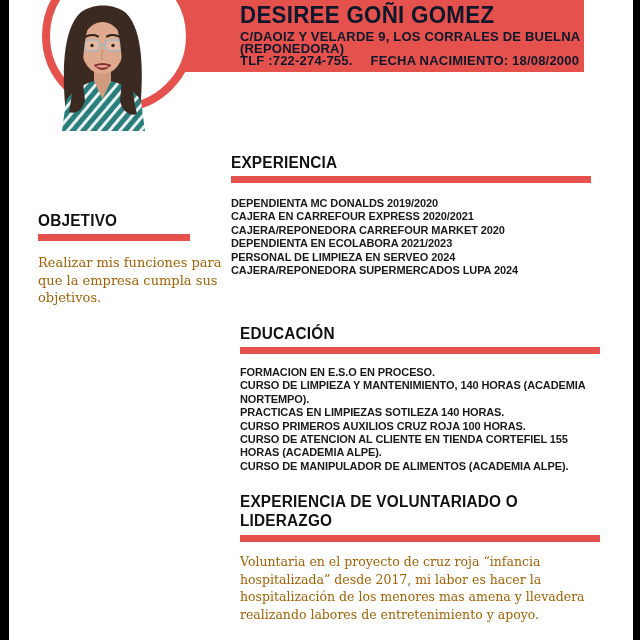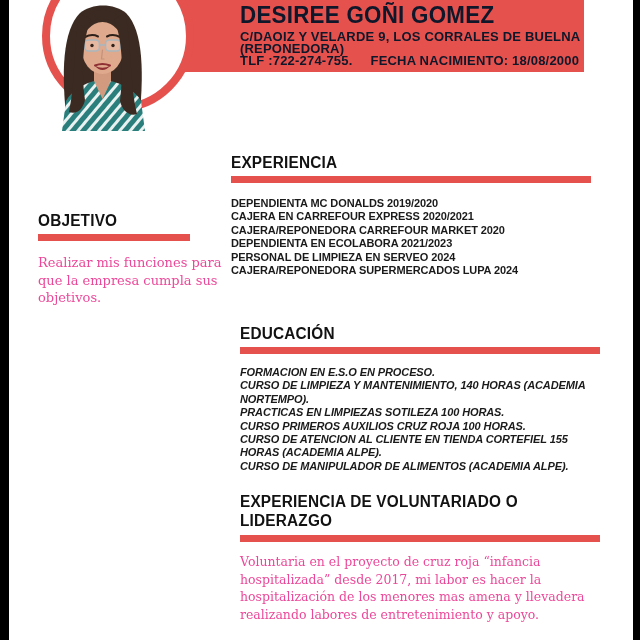--- a/index.html
+++ b/index.html
@@ -21,27 +21,27 @@
   .photo{position:absolute;left:50px;top:0;width:105px;height:131px;z-index:3;}
 
   
   .section{position:absolute;}
   .sec-title{margin:0;font-size:16px;line-height:17px;font-weight:bold;color:#121212;
              letter-spacing:.2px;transform:scaleX(.96);transform-origin:left;}
   .rule{height:7px;background:#E5514D;margin-top:5px;}
   .list{margin-top:14px;font-size:11px;line-height:13.4px;font-weight:bold;color:#1a1a1a;
         letter-spacing:-.1px;}
   .prose{margin:13px 0 0 0;font-family:"DejaVu Serif","Liberation Serif",serif;
-         font-size:13px;line-height:17.5px;color:#ec4899;}
+         font-size:13px;line-height:17.5px;color:#a16207;}
 
   #sec-experiencia{left:231px;top:154px;width:360px;}
   #sec-objetivo{left:38px;top:212px;width:200px;}
   #sec-aptitudes{left:38px;top:323px;width:200px;}
   #sec-educacion{left:240px;top:325px;width:368px;}
-  #sec-educacion .list{margin-top:12px;font-style:italic;}
+  #sec-educacion .list{margin-top:12px;}
   #sec-voluntariado{left:240px;top:492px;width:378px;}
   #sec-voluntariado .sec-title{width:310px;line-height:19px;}
   #sec-voluntariado .prose{margin-top:11px;font-size:12.5px;}
   .rule.narrow{width:152px;}
   .rule.wide{width:360px;}
 </style>
 </head>
 <body>
 
 <div class="stage">
@@ -125,21 +125,21 @@
     <p class="prose">Realizar mis funciones para que la empresa cumpla sus objetivos.</p>
   </section>
 
 
   <section class="section" id="sec-educacion">
     <h2 class="sec-title">EDUCACIÓN</h2>
     <div class="rule wide"></div>
     <div class="list">
         <div>FORMACION EN E.S.O EN PROCESO.</div>
         <div>CURSO DE LIMPIEZA Y MANTENIMIENTO, 140 HORAS (ACADEMIA NORTEMPO).</div>
-        <div>PRACTICAS EN LIMPIEZAS SOTILEZA 100 HORAS.</div>
+        <div>PRACTICAS EN LIMPIEZAS SOTILEZA 140 HORAS.</div>
         <div>CURSO PRIMEROS AUXILIOS CRUZ ROJA 100 HORAS.</div>
         <div>CURSO DE ATENCION AL CLIENTE EN TIENDA CORTEFIEL 155 HORAS (ACADEMIA ALPE).</div>
         <div>CURSO DE MANIPULADOR DE ALIMENTOS (ACADEMIA ALPE).</div>
       </div>
   </section>
 
   <section class="section" id="sec-voluntariado">
     <h2 class="sec-title">EXPERIENCIA DE VOLUNTARIADO O LIDERAZGO</h2>
     <div class="rule wide"></div>
     <p class="prose">Voluntaria en el proyecto de cruz roja “infancia hospitalizada” desde 2017, mi labor es hacer la hospitalización de los menores mas amena y llevadera realizando labores de entretenimiento y apoyo.</p>

